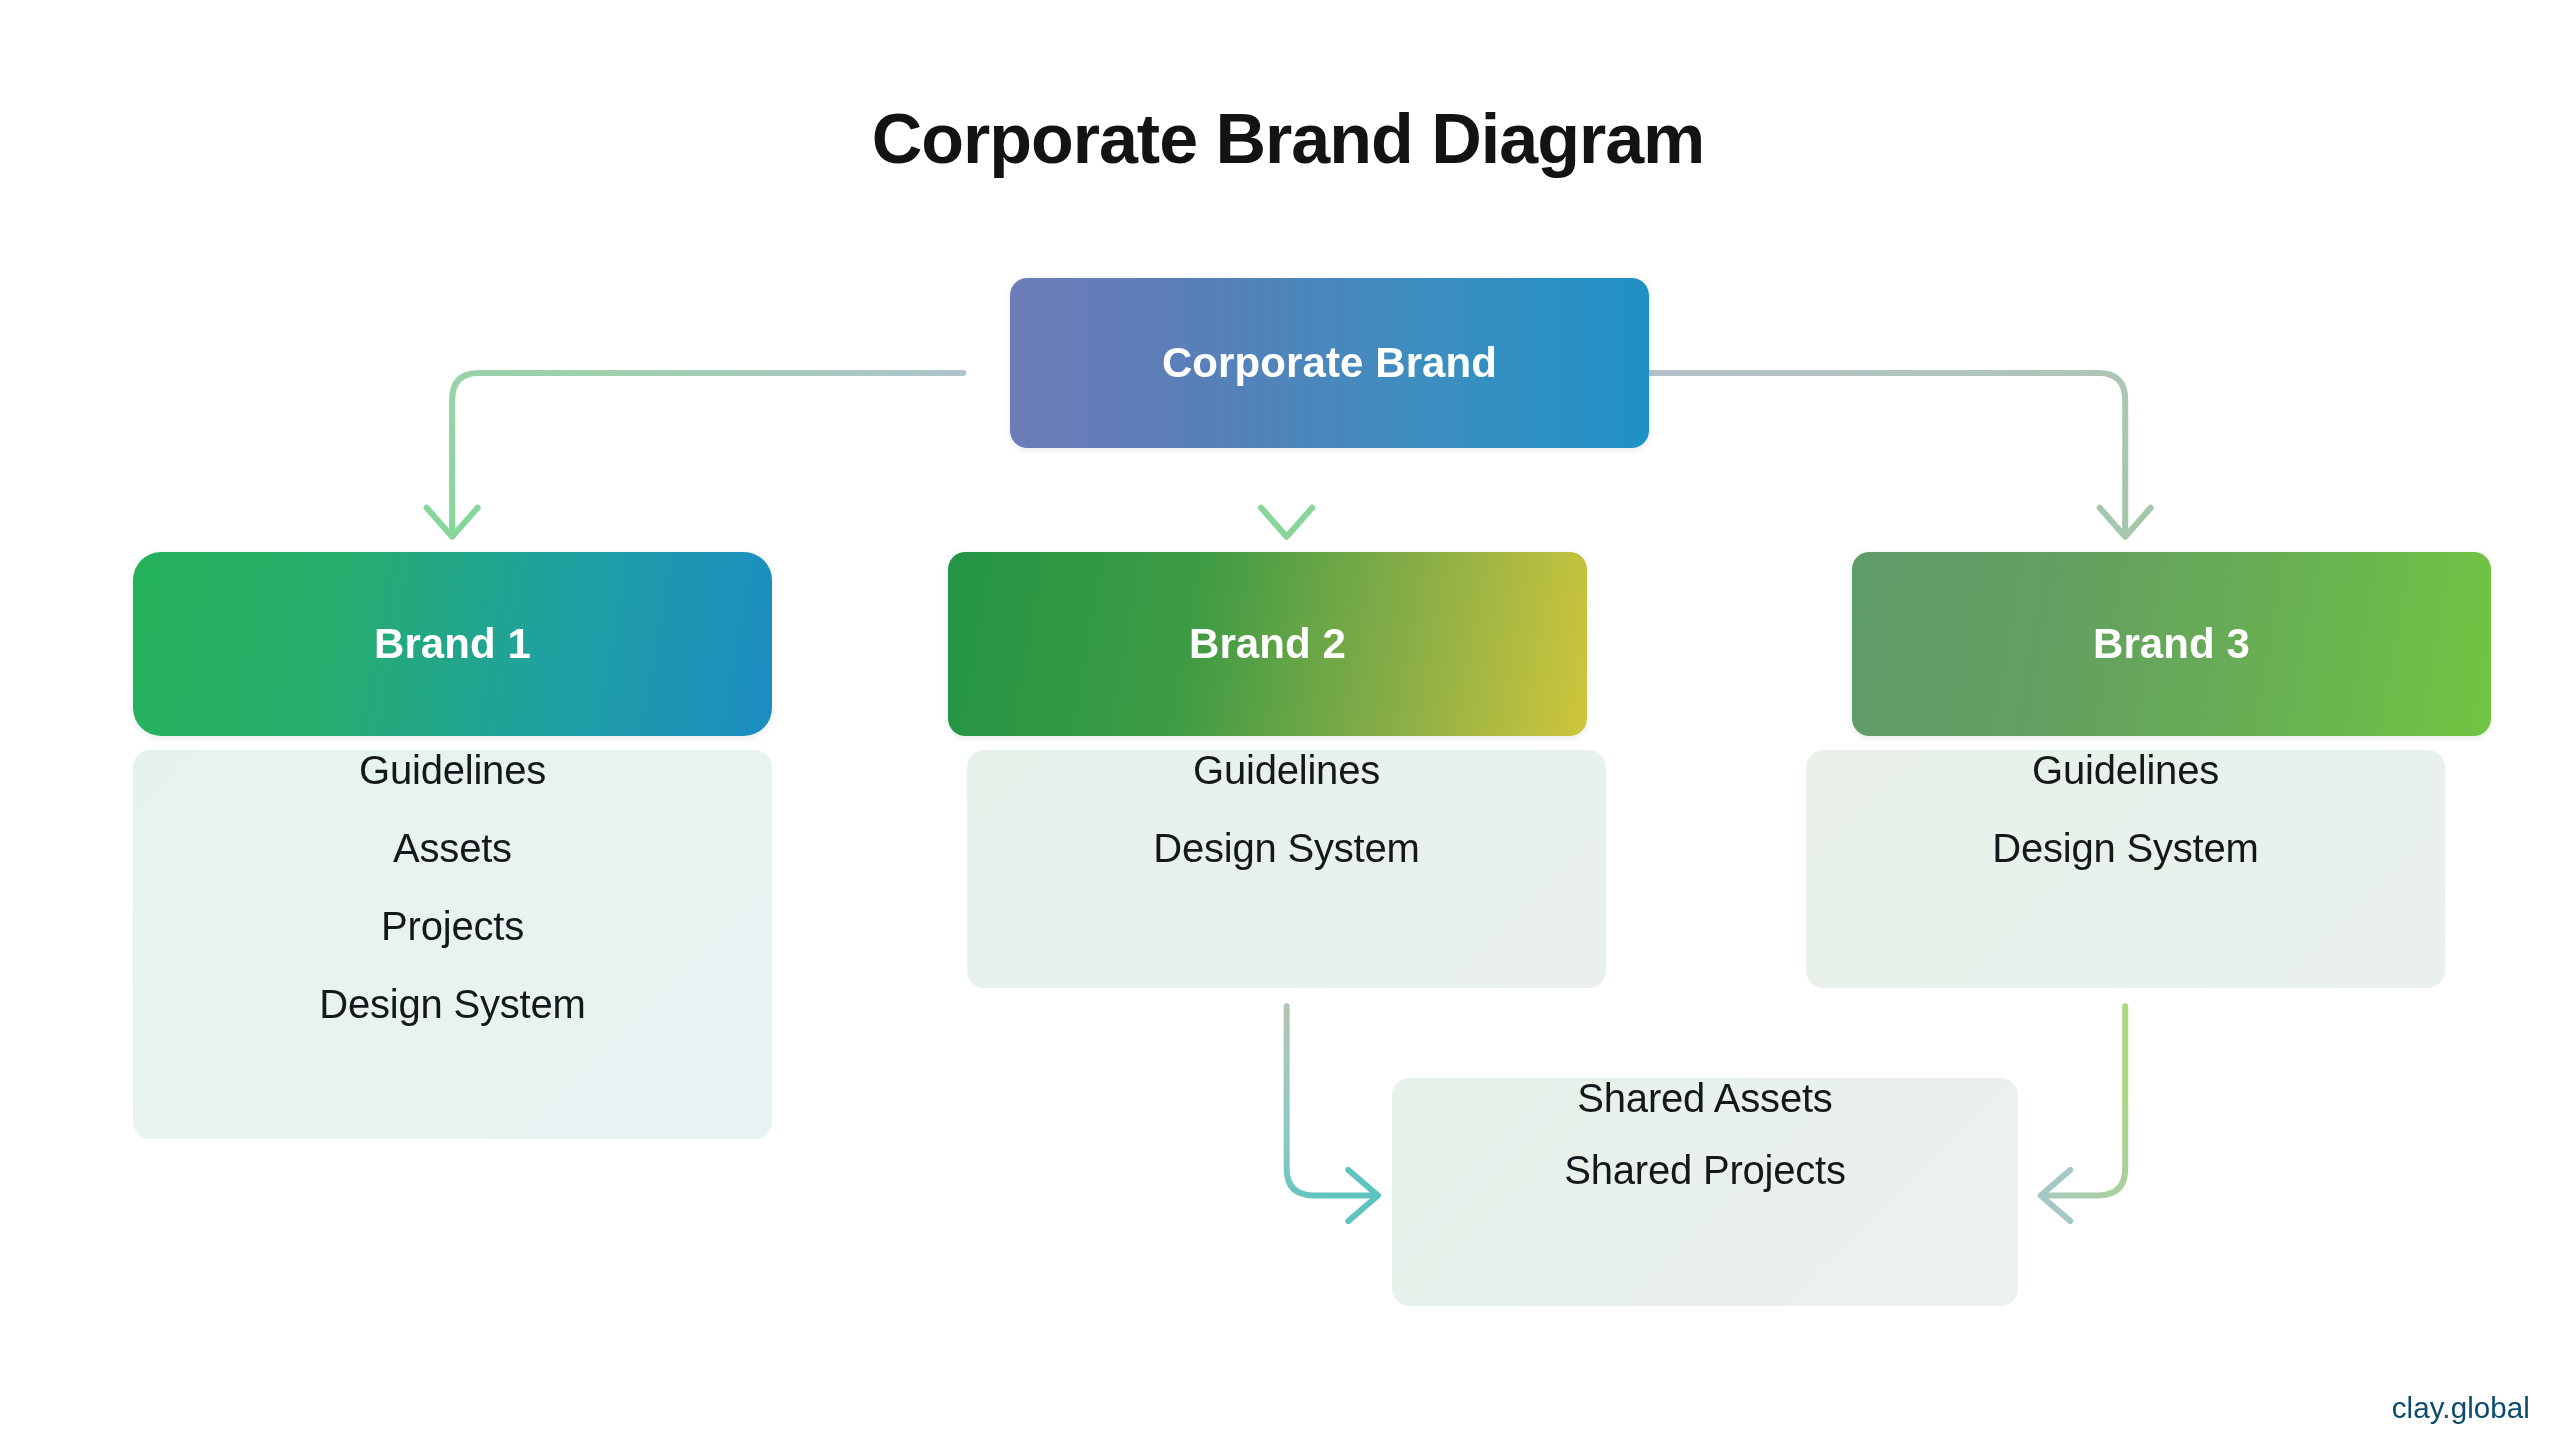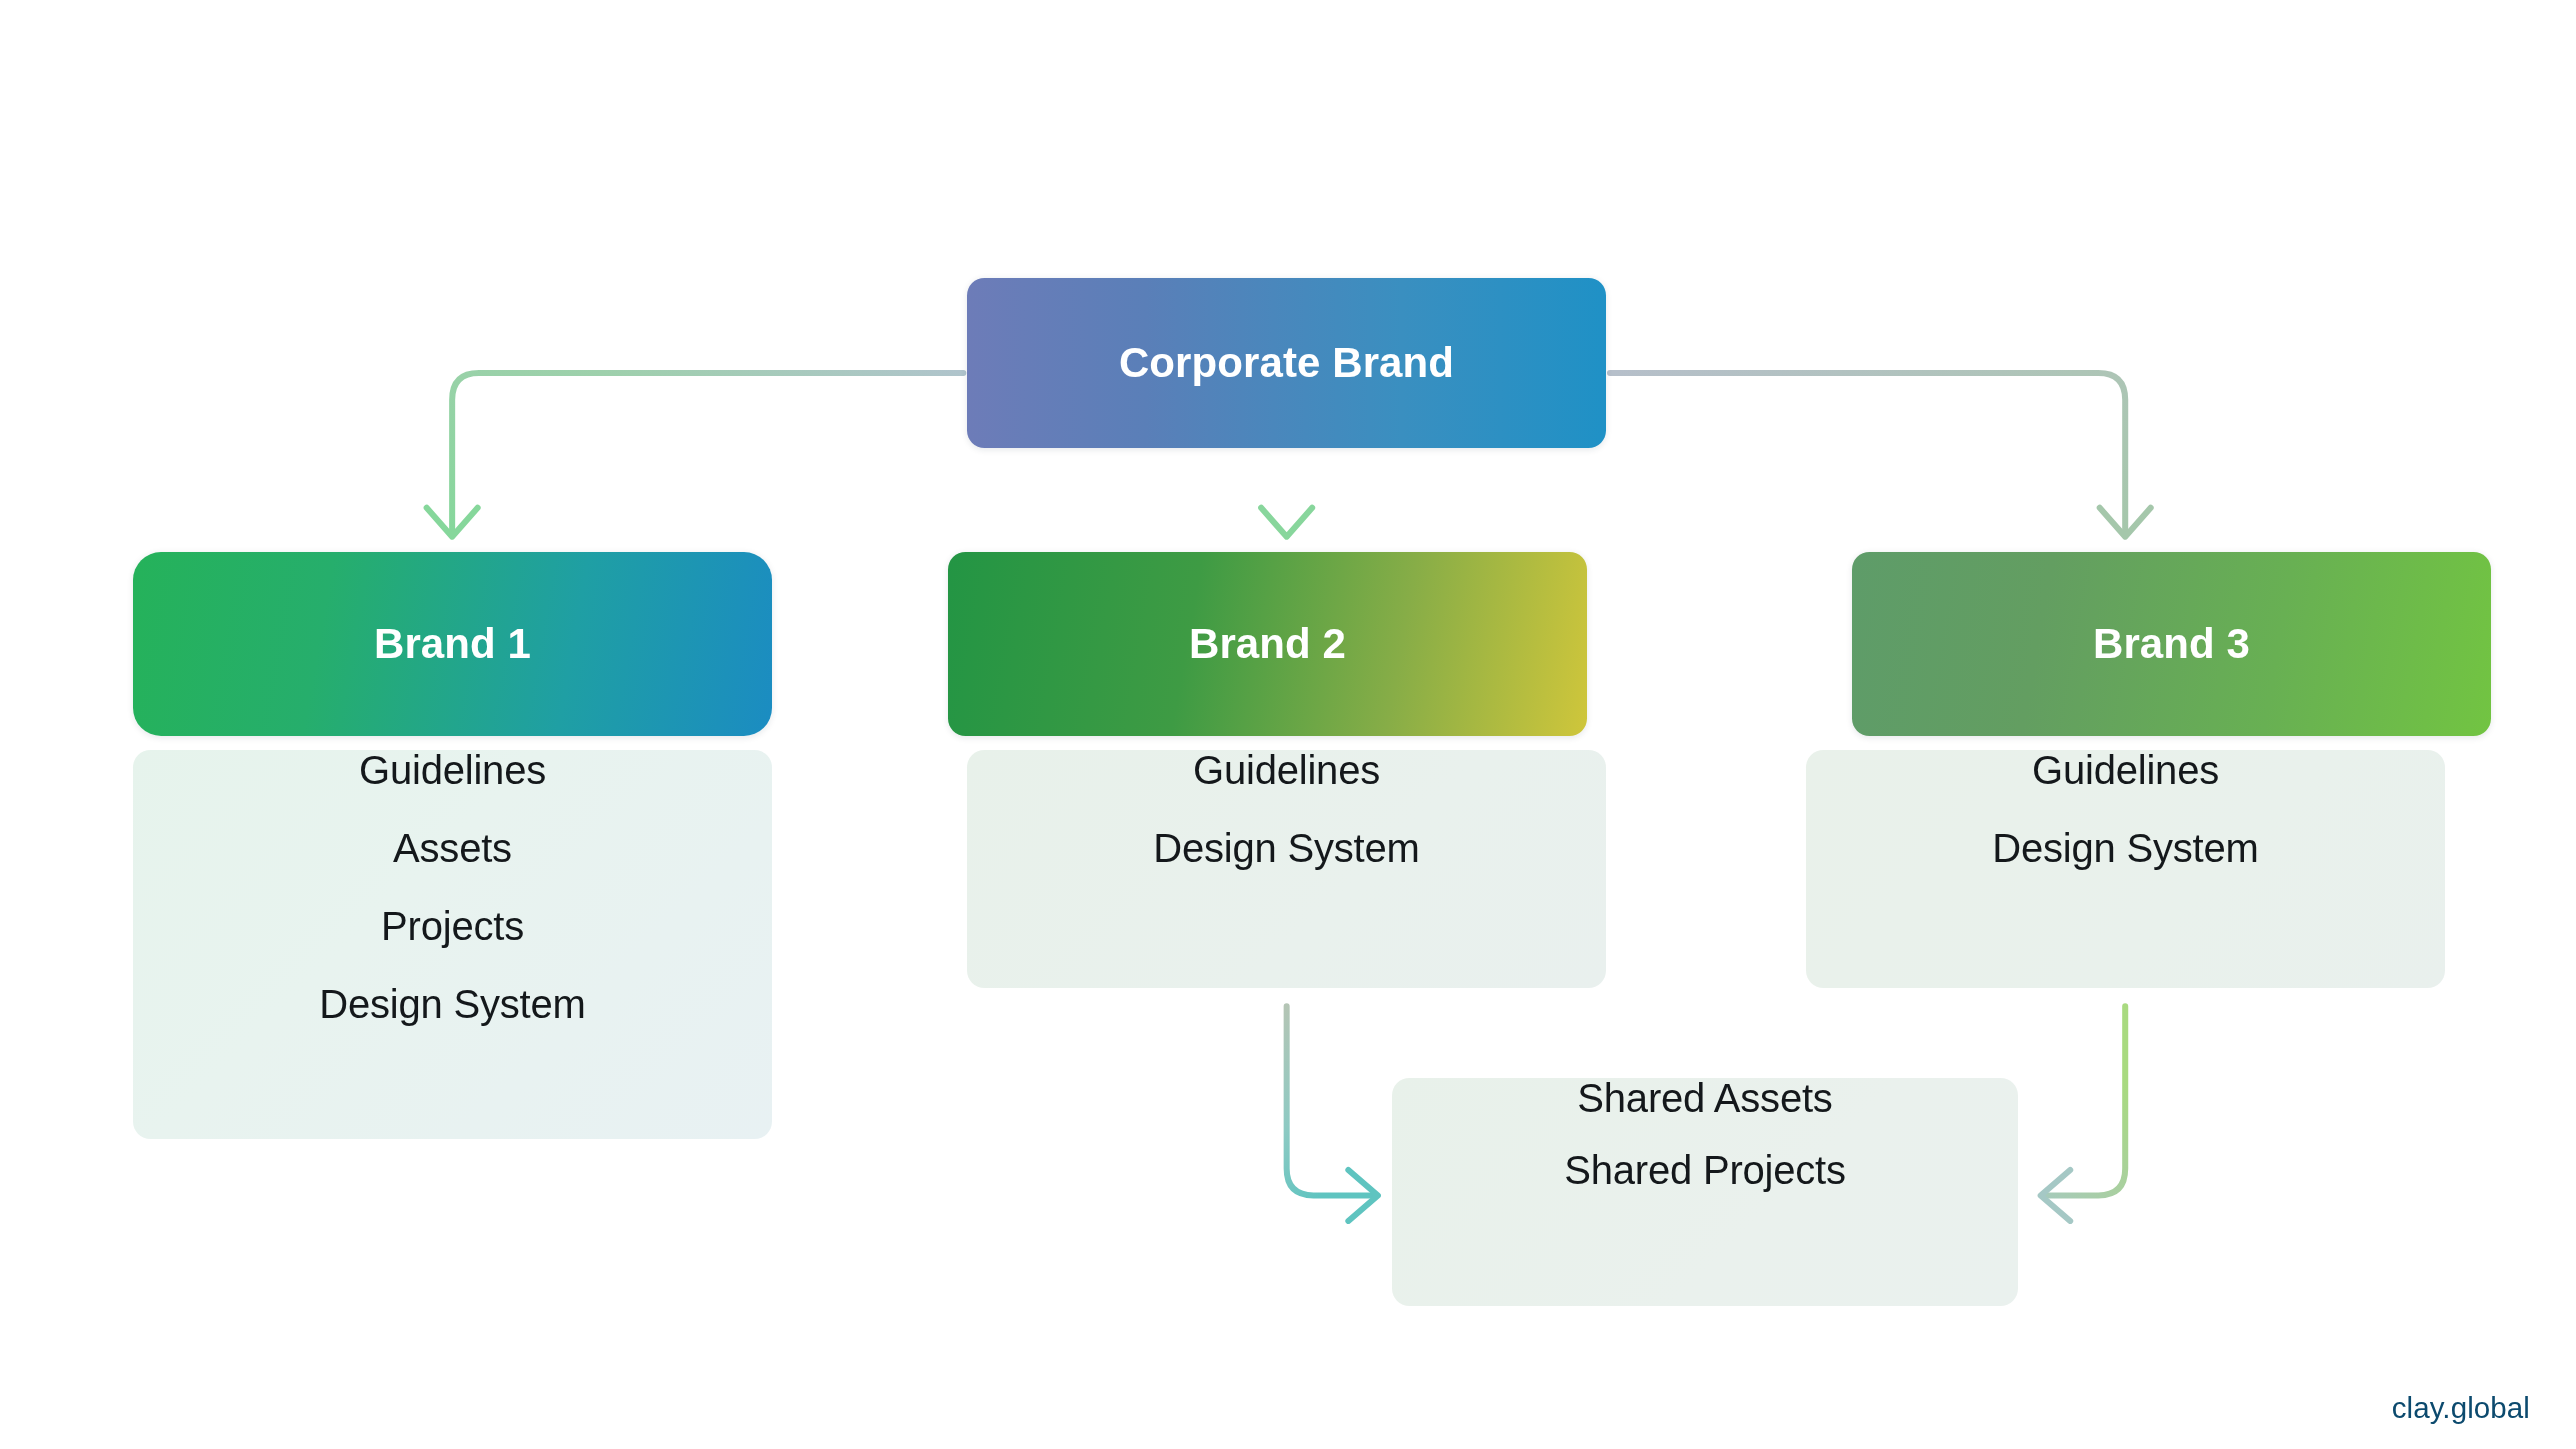--- a/index.html
+++ b/index.html
@@ -74,21 +74,21 @@
   .panel-line {
     font-size: 40px;
     line-height: 1.0;
     font-weight: 400;
     letter-spacing: -0.2px;
     white-space: nowrap;
   }
 
   
   #root-node {
-    left: 967px;
+    left: 1010px;
     top: 278px;
     width: 639px;
     height: 170px;
     font-size: 42px;
     background: linear-gradient(90deg, #6d7cb8 0%, #5a7fb8 28%, #3a8fc0 68%, #1f91c6 100%);
   }
 
   
   #brand-1-head {
     left: 133px;
@@ -162,20 +162,21 @@
     color: #0c4a6e;
     letter-spacing: 0.1px;
     font-weight: 400;
   }
 </style>
 </head>
 <body>
 
 <div id="canvas">
 
+  <div class="title">Corporate Brand Diagram</div>
 
   <svg id="links" viewBox="0 0 3840 2160" width="2576" height="1449" fill="none" xmlns="http://www.w3.org/2000/svg">
     <defs>
       <linearGradient id="g-left" x1="1" y1="0" x2="0" y2="1">
         <stop offset="0%" stop-color="#b0c4cc"></stop>
         <stop offset="35%" stop-color="#9ed0ac"></stop>
         <stop offset="100%" stop-color="#86d79b"></stop>
       </linearGradient>
       <linearGradient id="g-mid" x1="0" y1="0" x2="0" y2="1">
         <stop offset="0%" stop-color="#9ec5cd"></stop>

